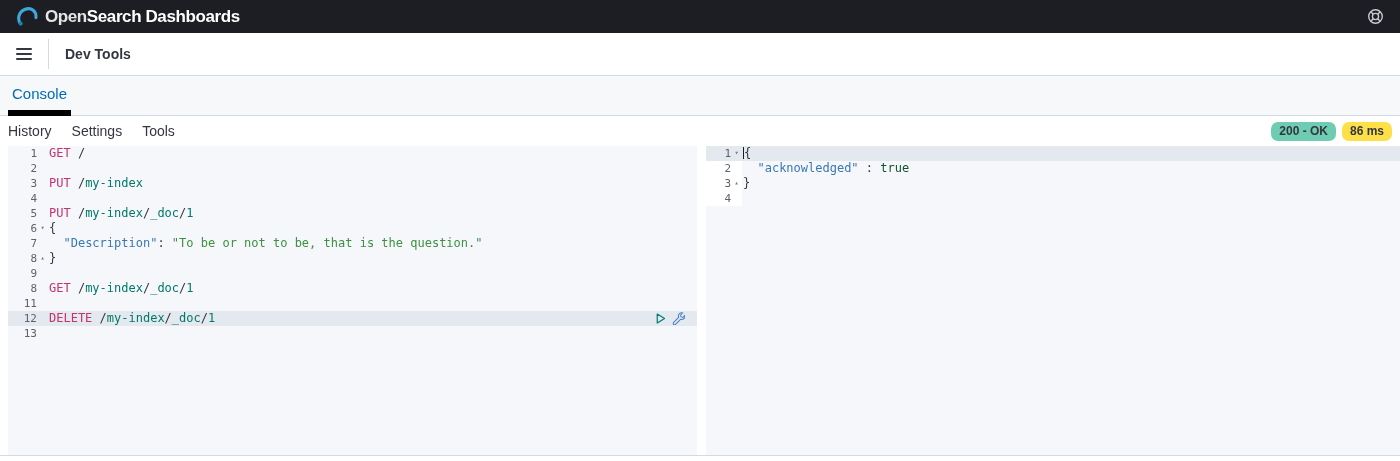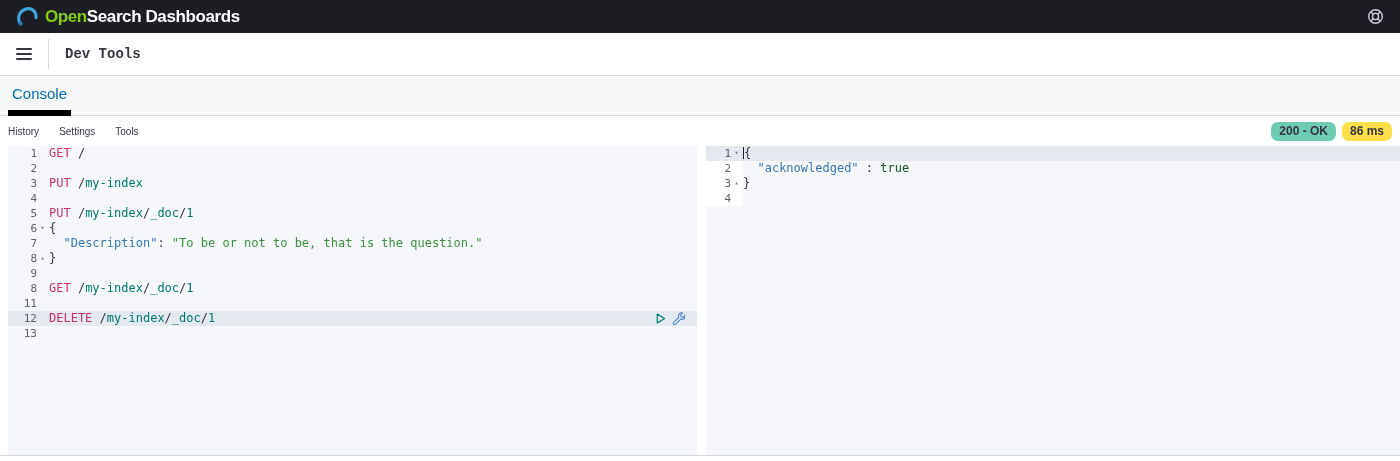--- a/index.html
+++ b/index.html
@@ -4,46 +4,46 @@
 <style>
   * { box-sizing: border-box; margin: 0; padding: 0; }
   html,body { width:1400px; height:461px; overflow:hidden; background:#fff;
     font-family:"Liberation Sans", sans-serif; }
 
   
   .top-header { height:33px; background:#1D1E24; display:flex; align-items:center;
     padding:0 16px; }
   .logo { display:flex; align-items:center; gap:7px; cursor:pointer; }
   .logo-text { font-weight:700; font-size:17px; letter-spacing:-0.4px; white-space:pre; }
-  .logo-open { color:#84cc16;text-align:center; }
+  .logo-open { color:#e5e5e5;text-align:center; }
   .logo-white { color:#FFFFFF; }
   .help-btn { margin-left:auto; background:none; border:none; cursor:pointer;
     display:flex; align-items:center; }
 
   
   .nav-bar { height:43px; background:#fff; border-bottom:1px solid #D3DAE6;
     display:flex; align-items:stretch; }
   .menu-btn { width:48px; background:none; border:none; cursor:pointer;
     display:flex; flex-direction:column; justify-content:center; align-items:center; gap:3px; }
   .menu-btn i { display:block; width:16px; height:2px; background:#343741; border-radius:1px; }
   .nav-divider { width:1px; background:#D3DAE6; margin:6px 0; }
   .breadcrumb { display:flex; align-items:center; padding:0 16px; font-size:14px;
-    font-weight:600; color:#343741;font-family:Liberation Mono, monospace; }
+    font-weight:600; color:#343741; }
 
   
   .tab-bar { height:40px; background:#F7F8FA; border-bottom:1px solid #D3DAE6;
     display:flex; padding:0 8px; }
   .tab { display:flex; align-items:center; padding:0 4px; font-size:15px; color:#006BB4;
     border-bottom:6px solid #000000; margin-bottom:-1px; cursor:pointer; }
 
   
   .toolbar { height:30px; background:#fff; display:flex; align-items:center;
     justify-content:space-between; padding:0 8px; }
   .toolbar-links { display:flex; gap:20px; }
-  .toolbar-links a { font-size:10px; color:#343741; text-decoration:none; cursor:pointer; }
+  .toolbar-links a { font-size:14px; color:#343741; text-decoration:none; cursor:pointer; }
   .badges { display:flex; gap:6px; }
   .badge { font-size:12px; font-weight:600; color:#343741; padding:1px 8px 2px;
     border-radius:7px; line-height:16px; white-space:nowrap; }
   .badge-ok { background:#6DCCB1; }
   .badge-ms { background:#fde047; }
 
   
   .console { display:flex; height:310px; background:#fff; padding-left:8px;
     border-bottom:1px solid #D3DAE6; }
   .pane { background:#F6F7FA; font-family:"DejaVu Sans Mono", monospace; font-size:12px;

